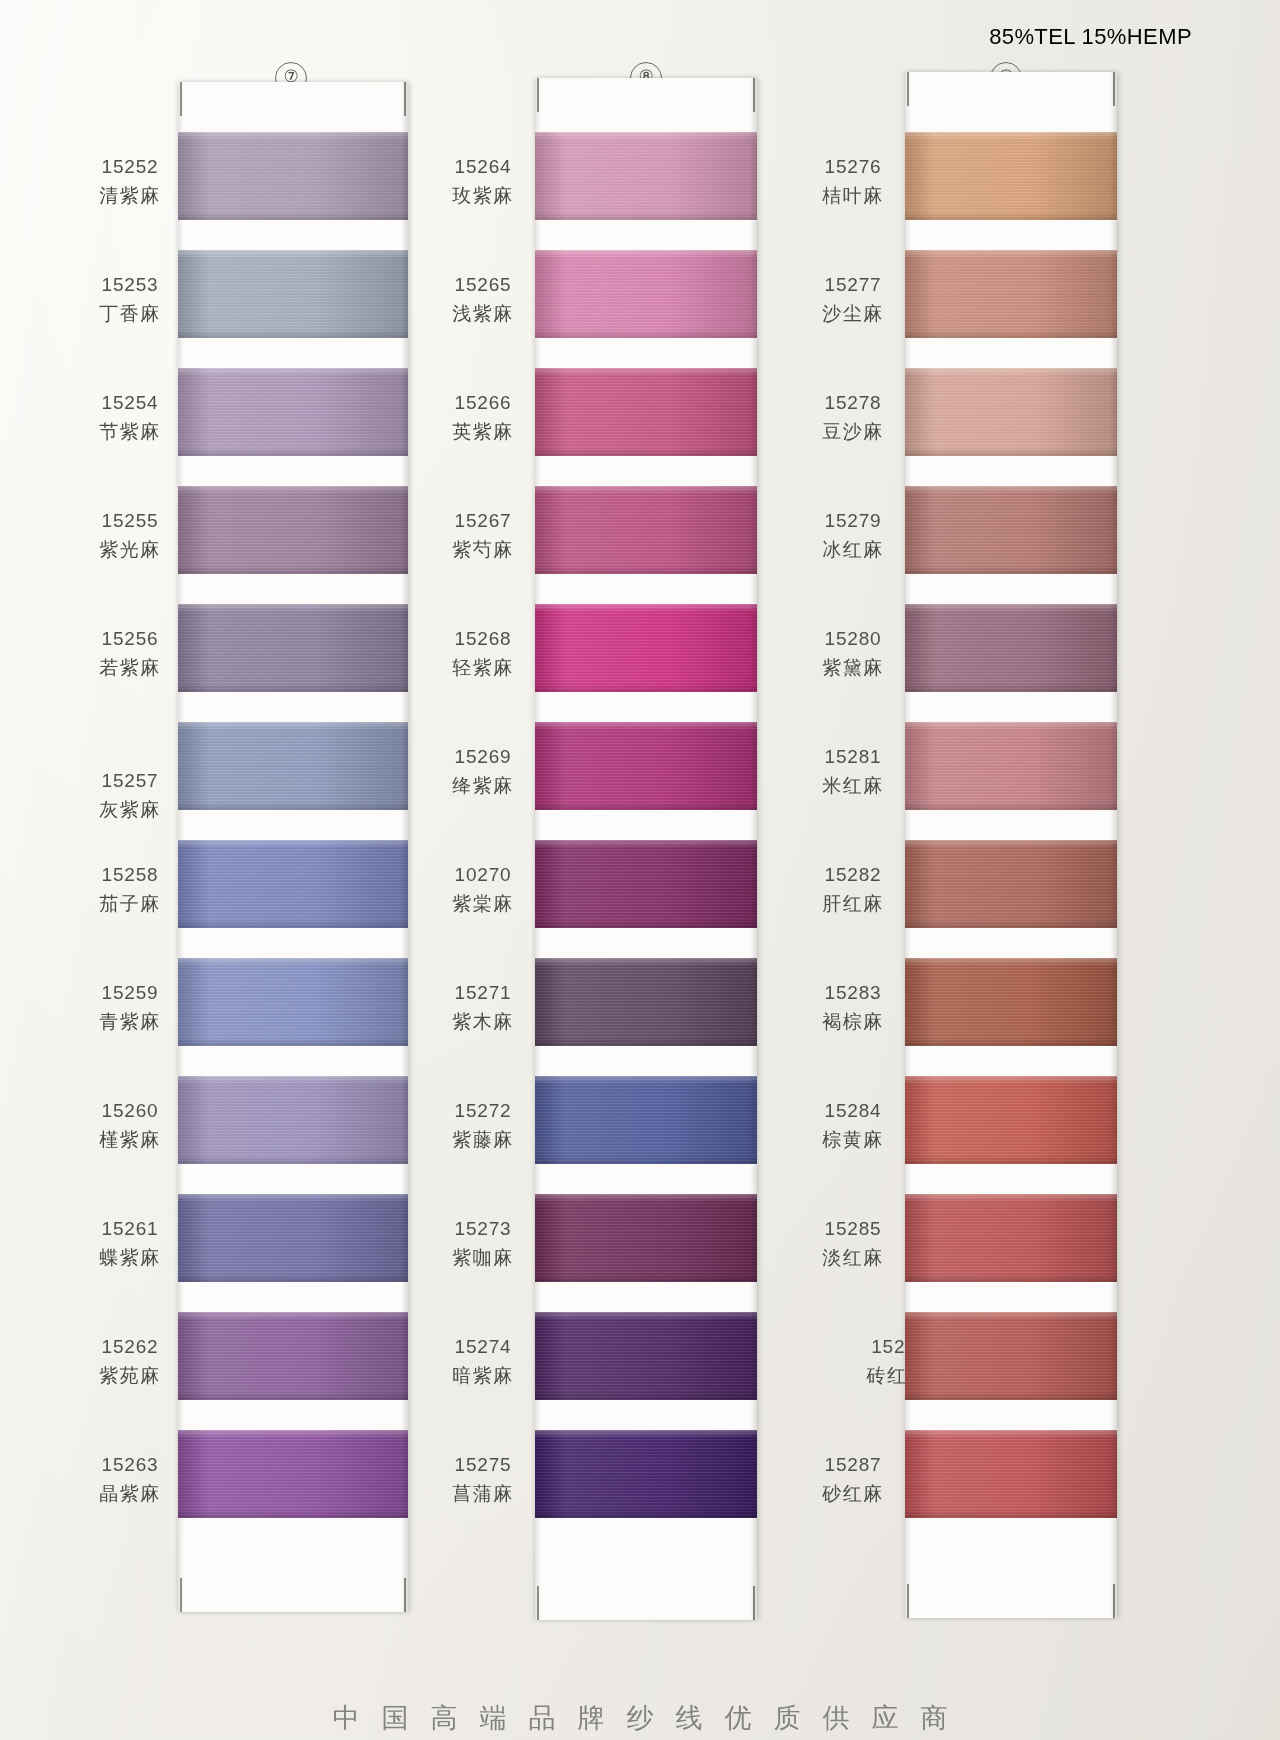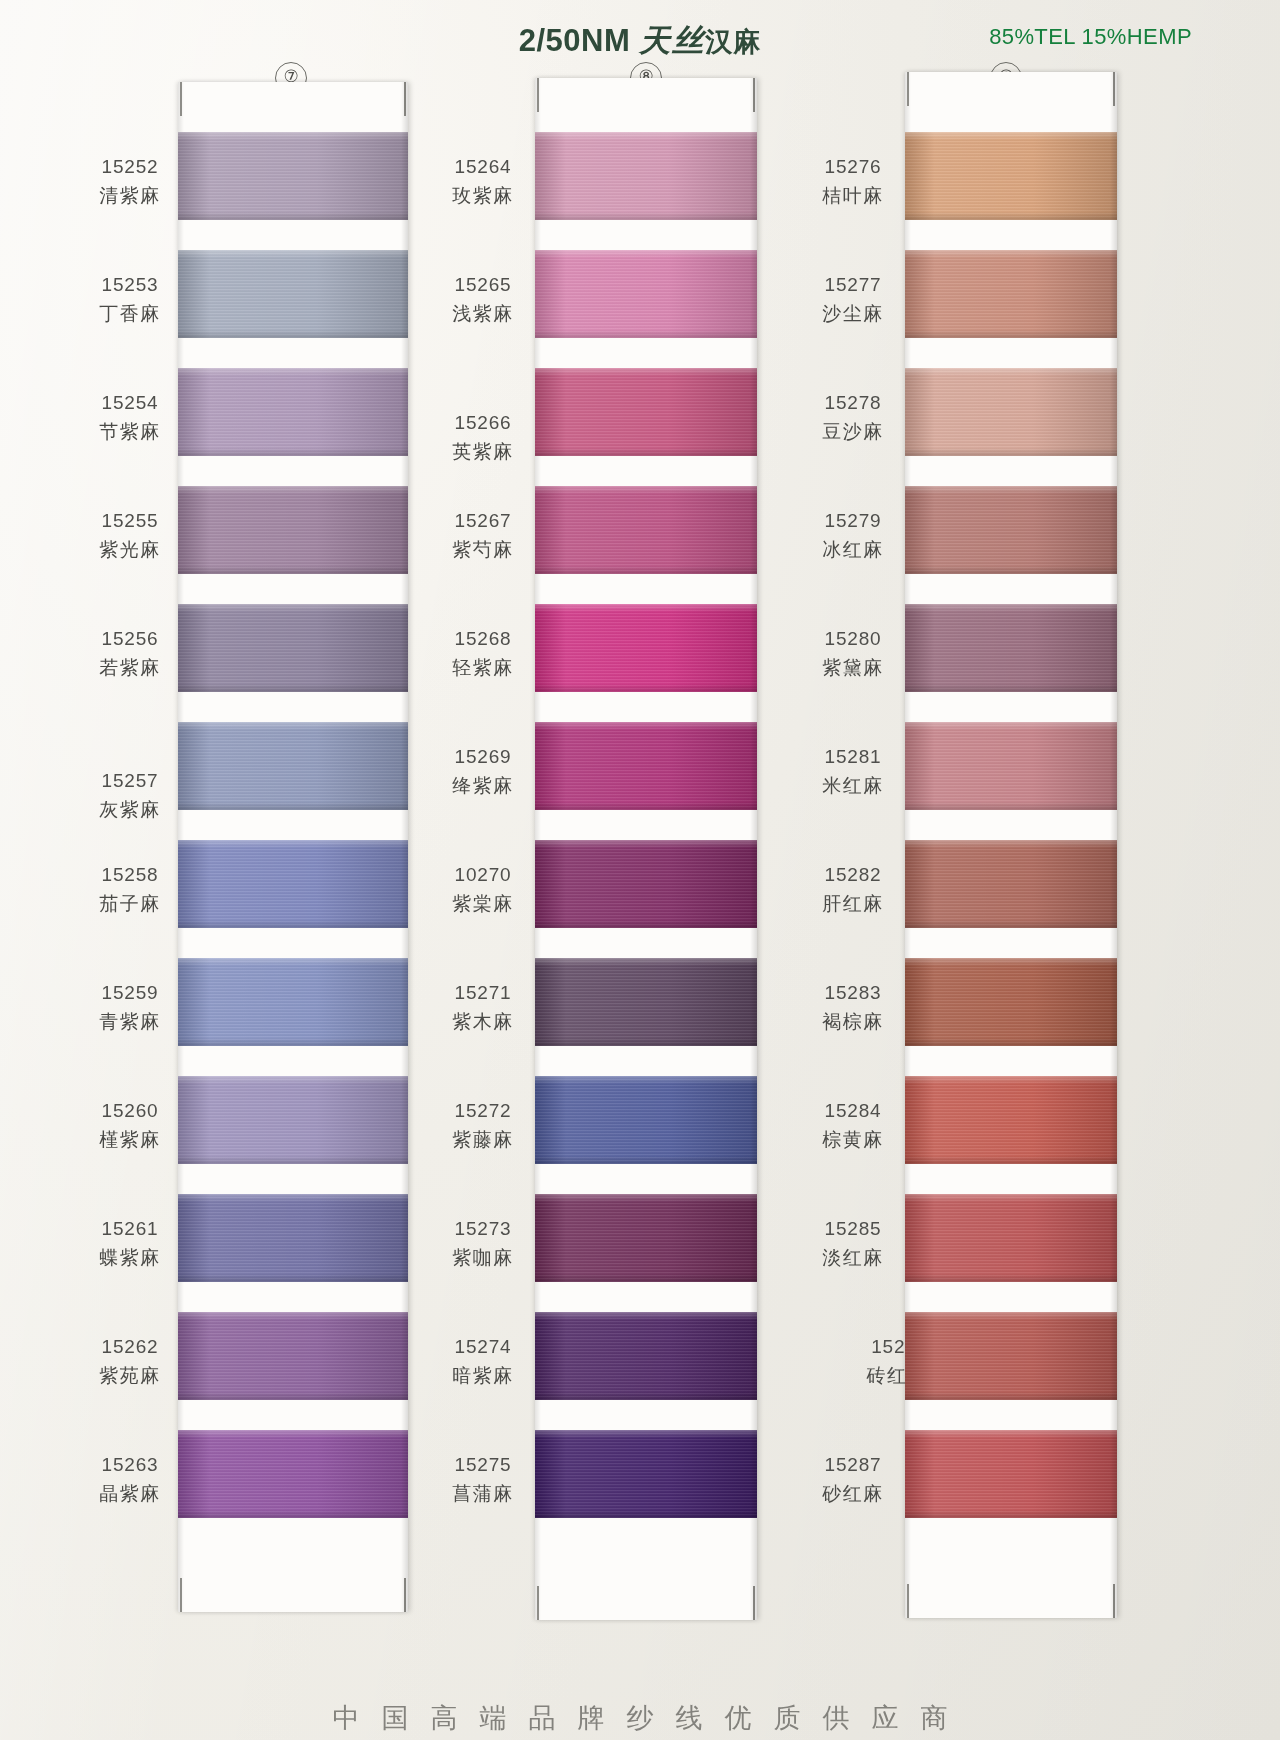--- a/index.html
+++ b/index.html
@@ -30,21 +30,21 @@
     position:absolute;left:0;right:0;top:20px;
     text-align:center;
     font-size:31px;font-weight:bold;letter-spacing:.5px;
     color:#2f4a3a;
     font-family:"Liberation Sans","DejaVu Sans",sans-serif;
   }
   .title .cn{font-family:"DejaVu Serif","Liberation Serif",serif;font-style:italic;letter-spacing:2px;}
   .title .cn2{font-family:"DejaVu Serif","Liberation Serif",serif;font-size:27px;letter-spacing:1px;}
   .composition{
     position:absolute;right:88px;top:24px;
-    font-size:22px;color:#15803d;letter-spacing:.4px;
+    font-size:22px;color:#000000;letter-spacing:.4px;
     white-space:nowrap;
   }
 
   
   .sheet{position:absolute;inset:0;z-index:3;}
 
   .column{position:absolute;top:0;}
   .col-badge{
     position:absolute;
     width:30px;height:30px;border-radius:50%;
@@ -131,24 +131,20 @@
     opacity:.82;
     text-indent:22px;
   }
 </style>
 </head>
 <body>
 
 <div class="paper-bg"></div>
 
 <div class="header">
-  <div class="title">
-    <span>2/50NM</span>
-    <span class="cn">天丝</span><span class="cn2">汉麻</span>
-  </div>
   <div class="composition">85%TEL  15%HEMP</div>
 </div>
 
 <div class="sheet" id="sheet">
     <div class="column">
       <div class="col-badge" style="left: 275px; top: 62px;">⑦</div>
       <div class="label" style="left: 55px; top: 154px;">
         <div class="code">15252</div>
         <div class="name">清紫麻</div>
       </div>
@@ -278,21 +274,21 @@
     <div class="column">
       <div class="col-badge" style="left: 630px; top: 62px;">⑧</div>
       <div class="label" style="left: 408px; top: 154px;">
         <div class="code">15264</div>
         <div class="name">玫紫麻</div>
       </div>
       <div class="label" style="left: 408px; top: 272px;">
         <div class="code">15265</div>
         <div class="name">浅紫麻</div>
       </div>
-      <div class="label" style="left: 408px; top: 390px; margin-top: 20px;">
+      <div class="label" style="left: 408px; top: 390px;">
         <div class="code">15266</div>
         <div class="name">英紫麻</div>
       </div>
       <div class="label" style="left: 408px; top: 508px;">
         <div class="code">15267</div>
         <div class="name">紫芍麻</div>
       </div>
       <div class="label" style="left: 408px; top: 626px;">
         <div class="code">15268</div>
         <div class="name">轻紫麻</div>

